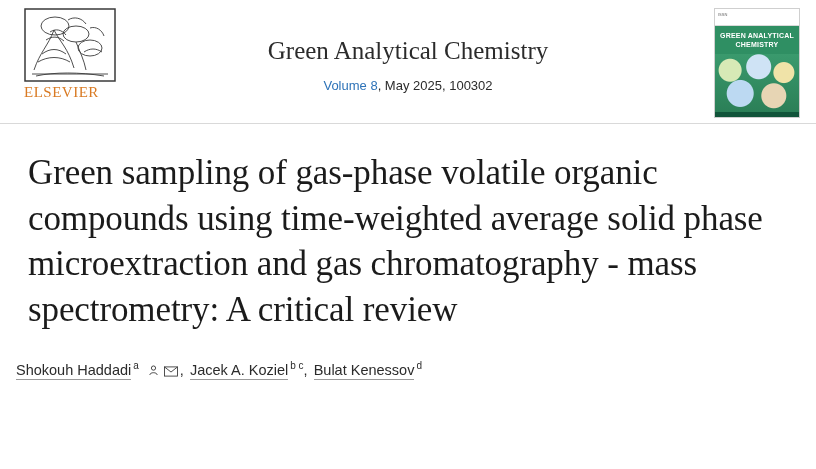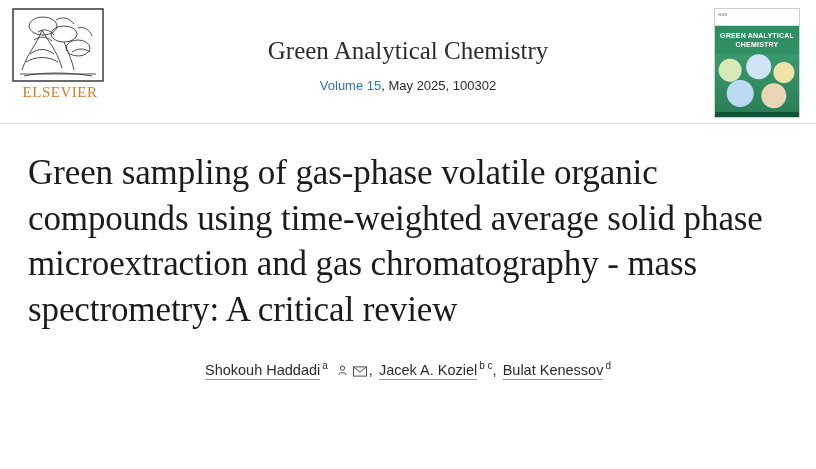--- a/index.html
+++ b/index.html
@@ -25,25 +25,25 @@
   
   .header {
     position: relative;
     height: 124px;
     border-bottom: 1px solid #d9d9d9;
     box-sizing: border-box;
   }
 
   .publisher-logo {
     position: absolute;
-    left: 12px;
+    left: 24px;
     top: 8px;
     width: 96px;
     height: 104px;
-    text-align: center;
+    text-align: left;
   }
   .publisher-mark {
     width: 92px;
     height: 74px;
     display: block;
   }
   .publisher-name {
     font-family: "Liberation Serif", serif;
     font-size: 15px;
     letter-spacing: 0.5px;
@@ -143,21 +143,20 @@
   }
 
   
   .authors {
     margin-top: 28px;
     padding: 0 16px;
     font-family: "Liberation Sans", sans-serif;
     font-size: 14.5px;
     color: #2b2b2b;
     white-space: nowrap;
-    text-align: center;
   }
   .author {
     display: inline;
   }
   .author-name {
     border-bottom: 1px solid #9a9a9a;
     padding-bottom: 1px;
   }
   .sup {
     font-size: 10px;
@@ -206,21 +205,21 @@
           <path d="M44 12 C 50 8, 58 10, 62 16"></path>
           <path d="M66 20 C 72 18, 78 22, 80 28"></path>
         </g>
       </svg>
       <div class="publisher-name">ELSEVIER</div>
     </div>
 
     <div class="journal-block">
       <div class="journal-title">Green Analytical Chemistry</div>
       <div class="journal-issue">
-        <span class="vol-link">Volume 15</span><span>, May 2025, 100302</span>
+        <span class="vol-link">Volume 8</span><span>, May 2025, 100302</span>
       </div>
     </div>
 
     <div class="cover">
       <div class="cover-top">
         <span class="c-left">ISSN</span>
       </div>
       <div class="cover-title">GREEN ANALYTICAL CHEMISTRY</div>
       <div class="cover-art"></div>
       <div class="cover-bottom"></div>

